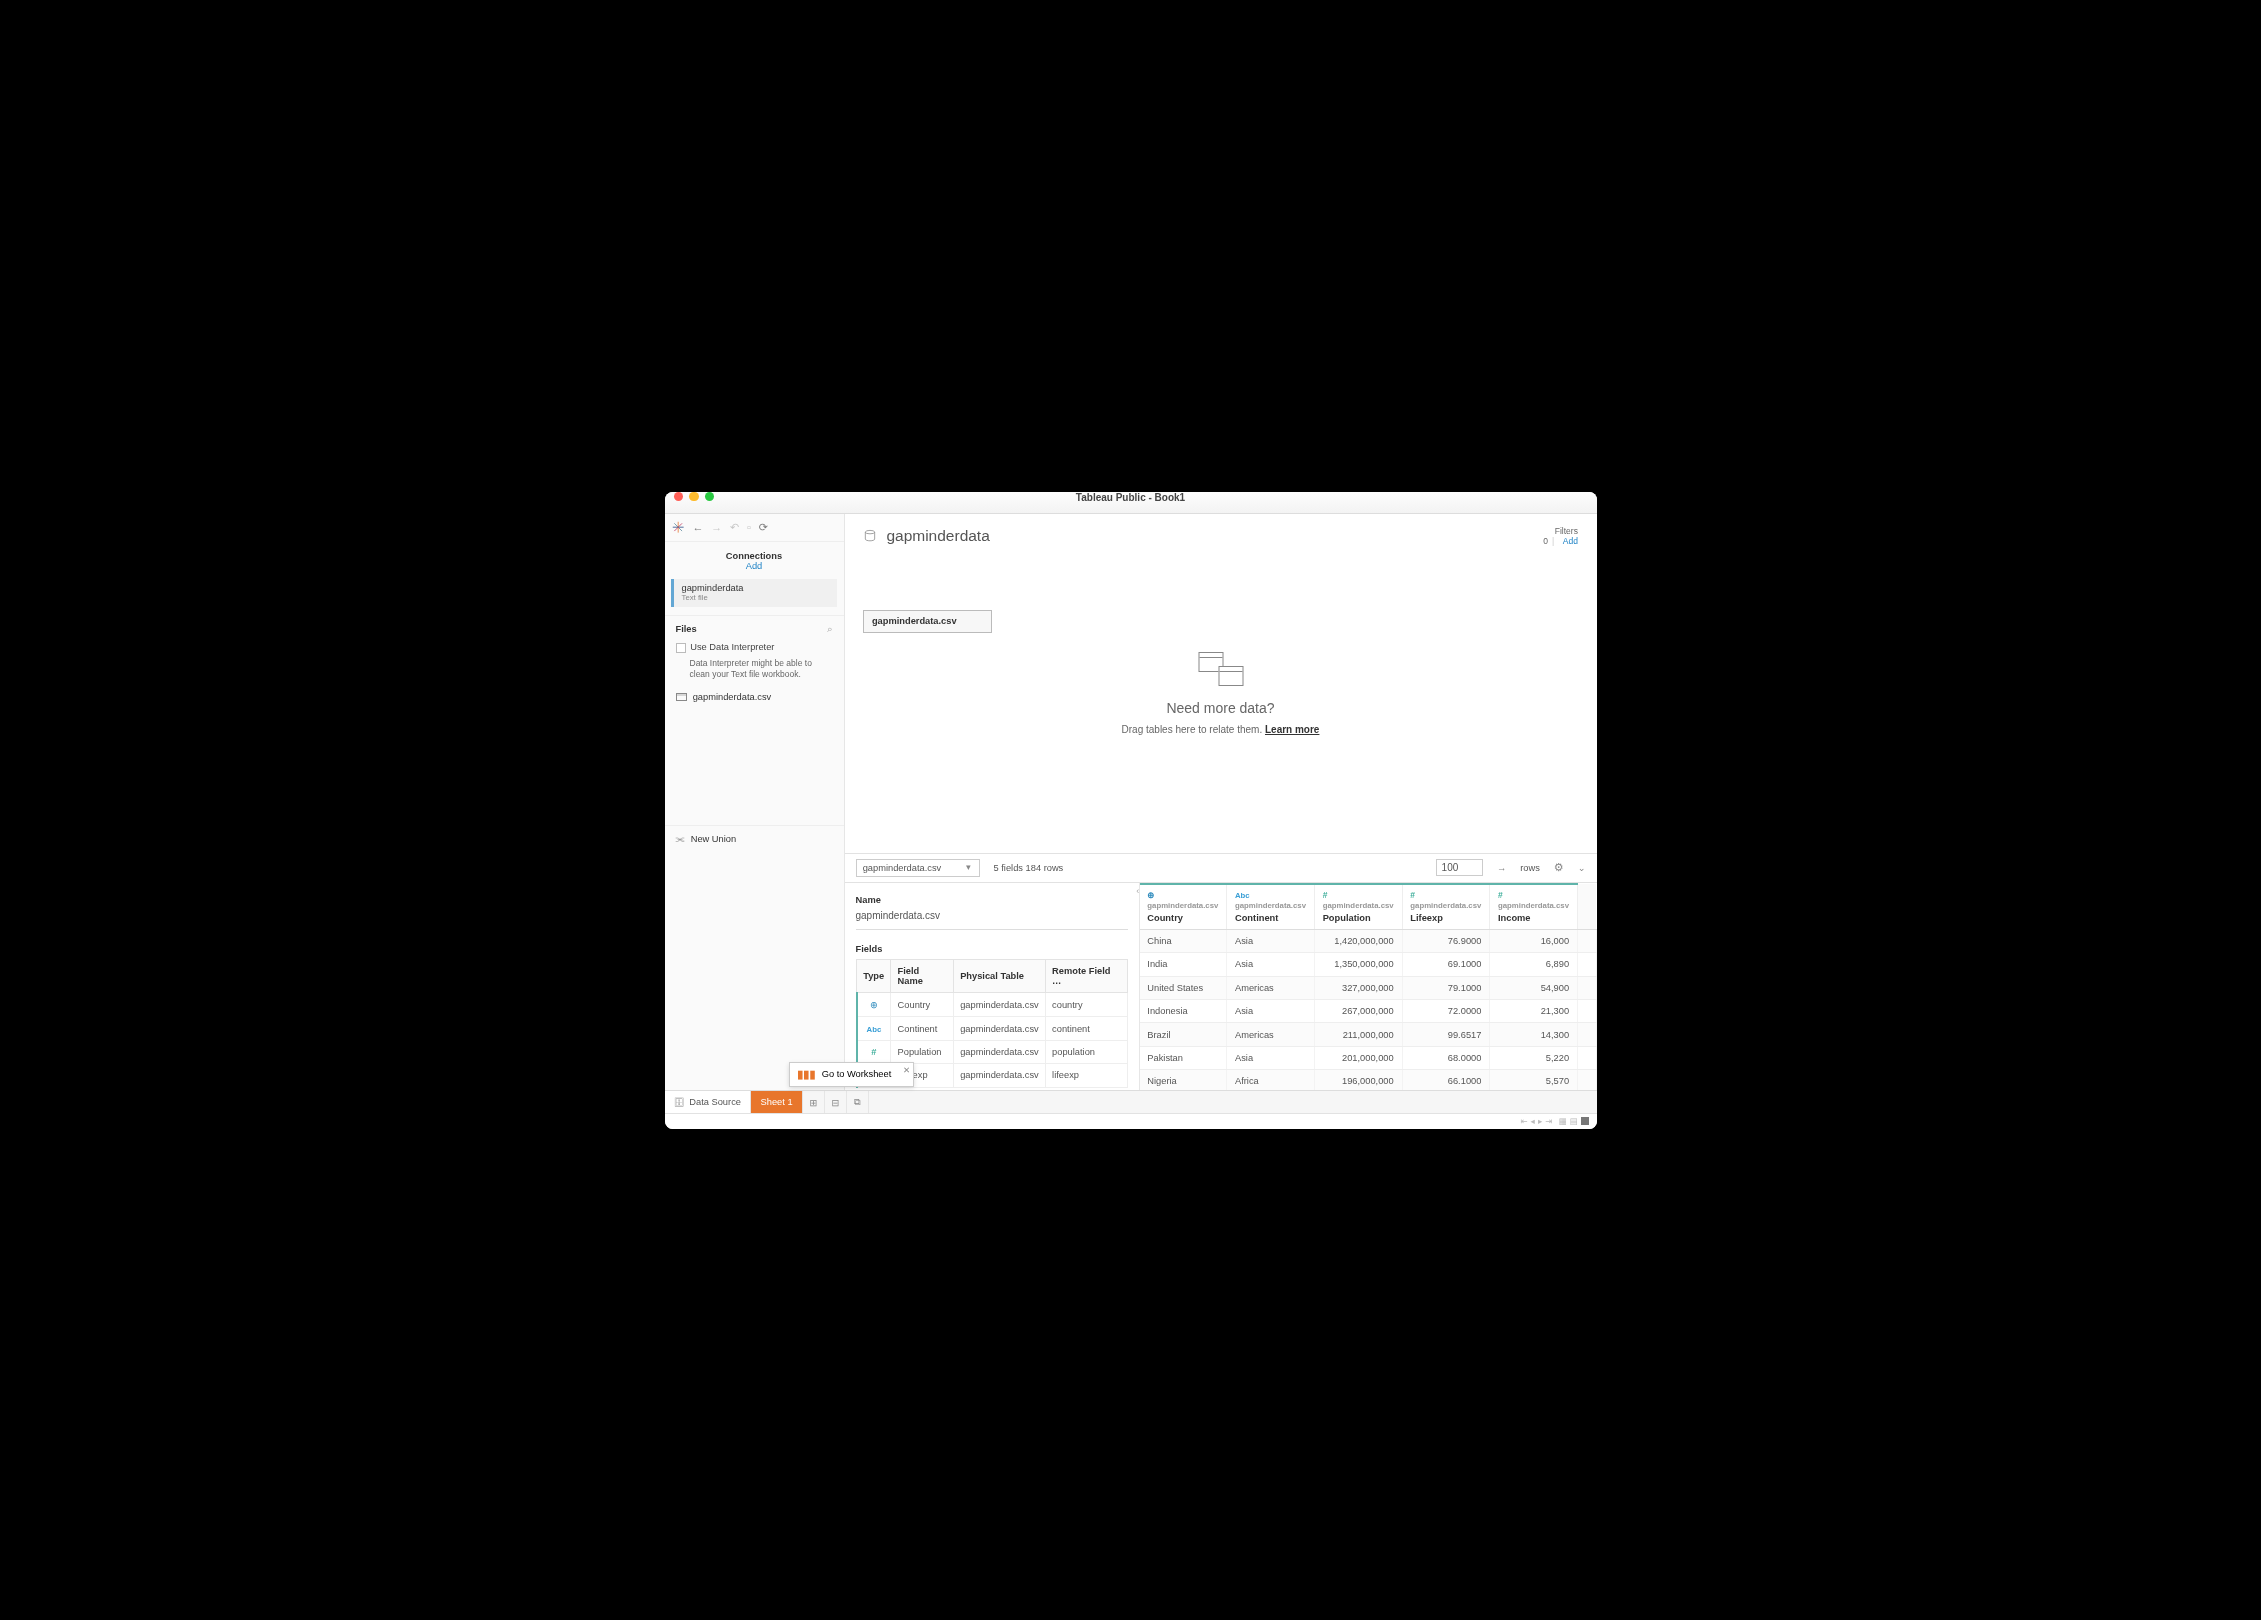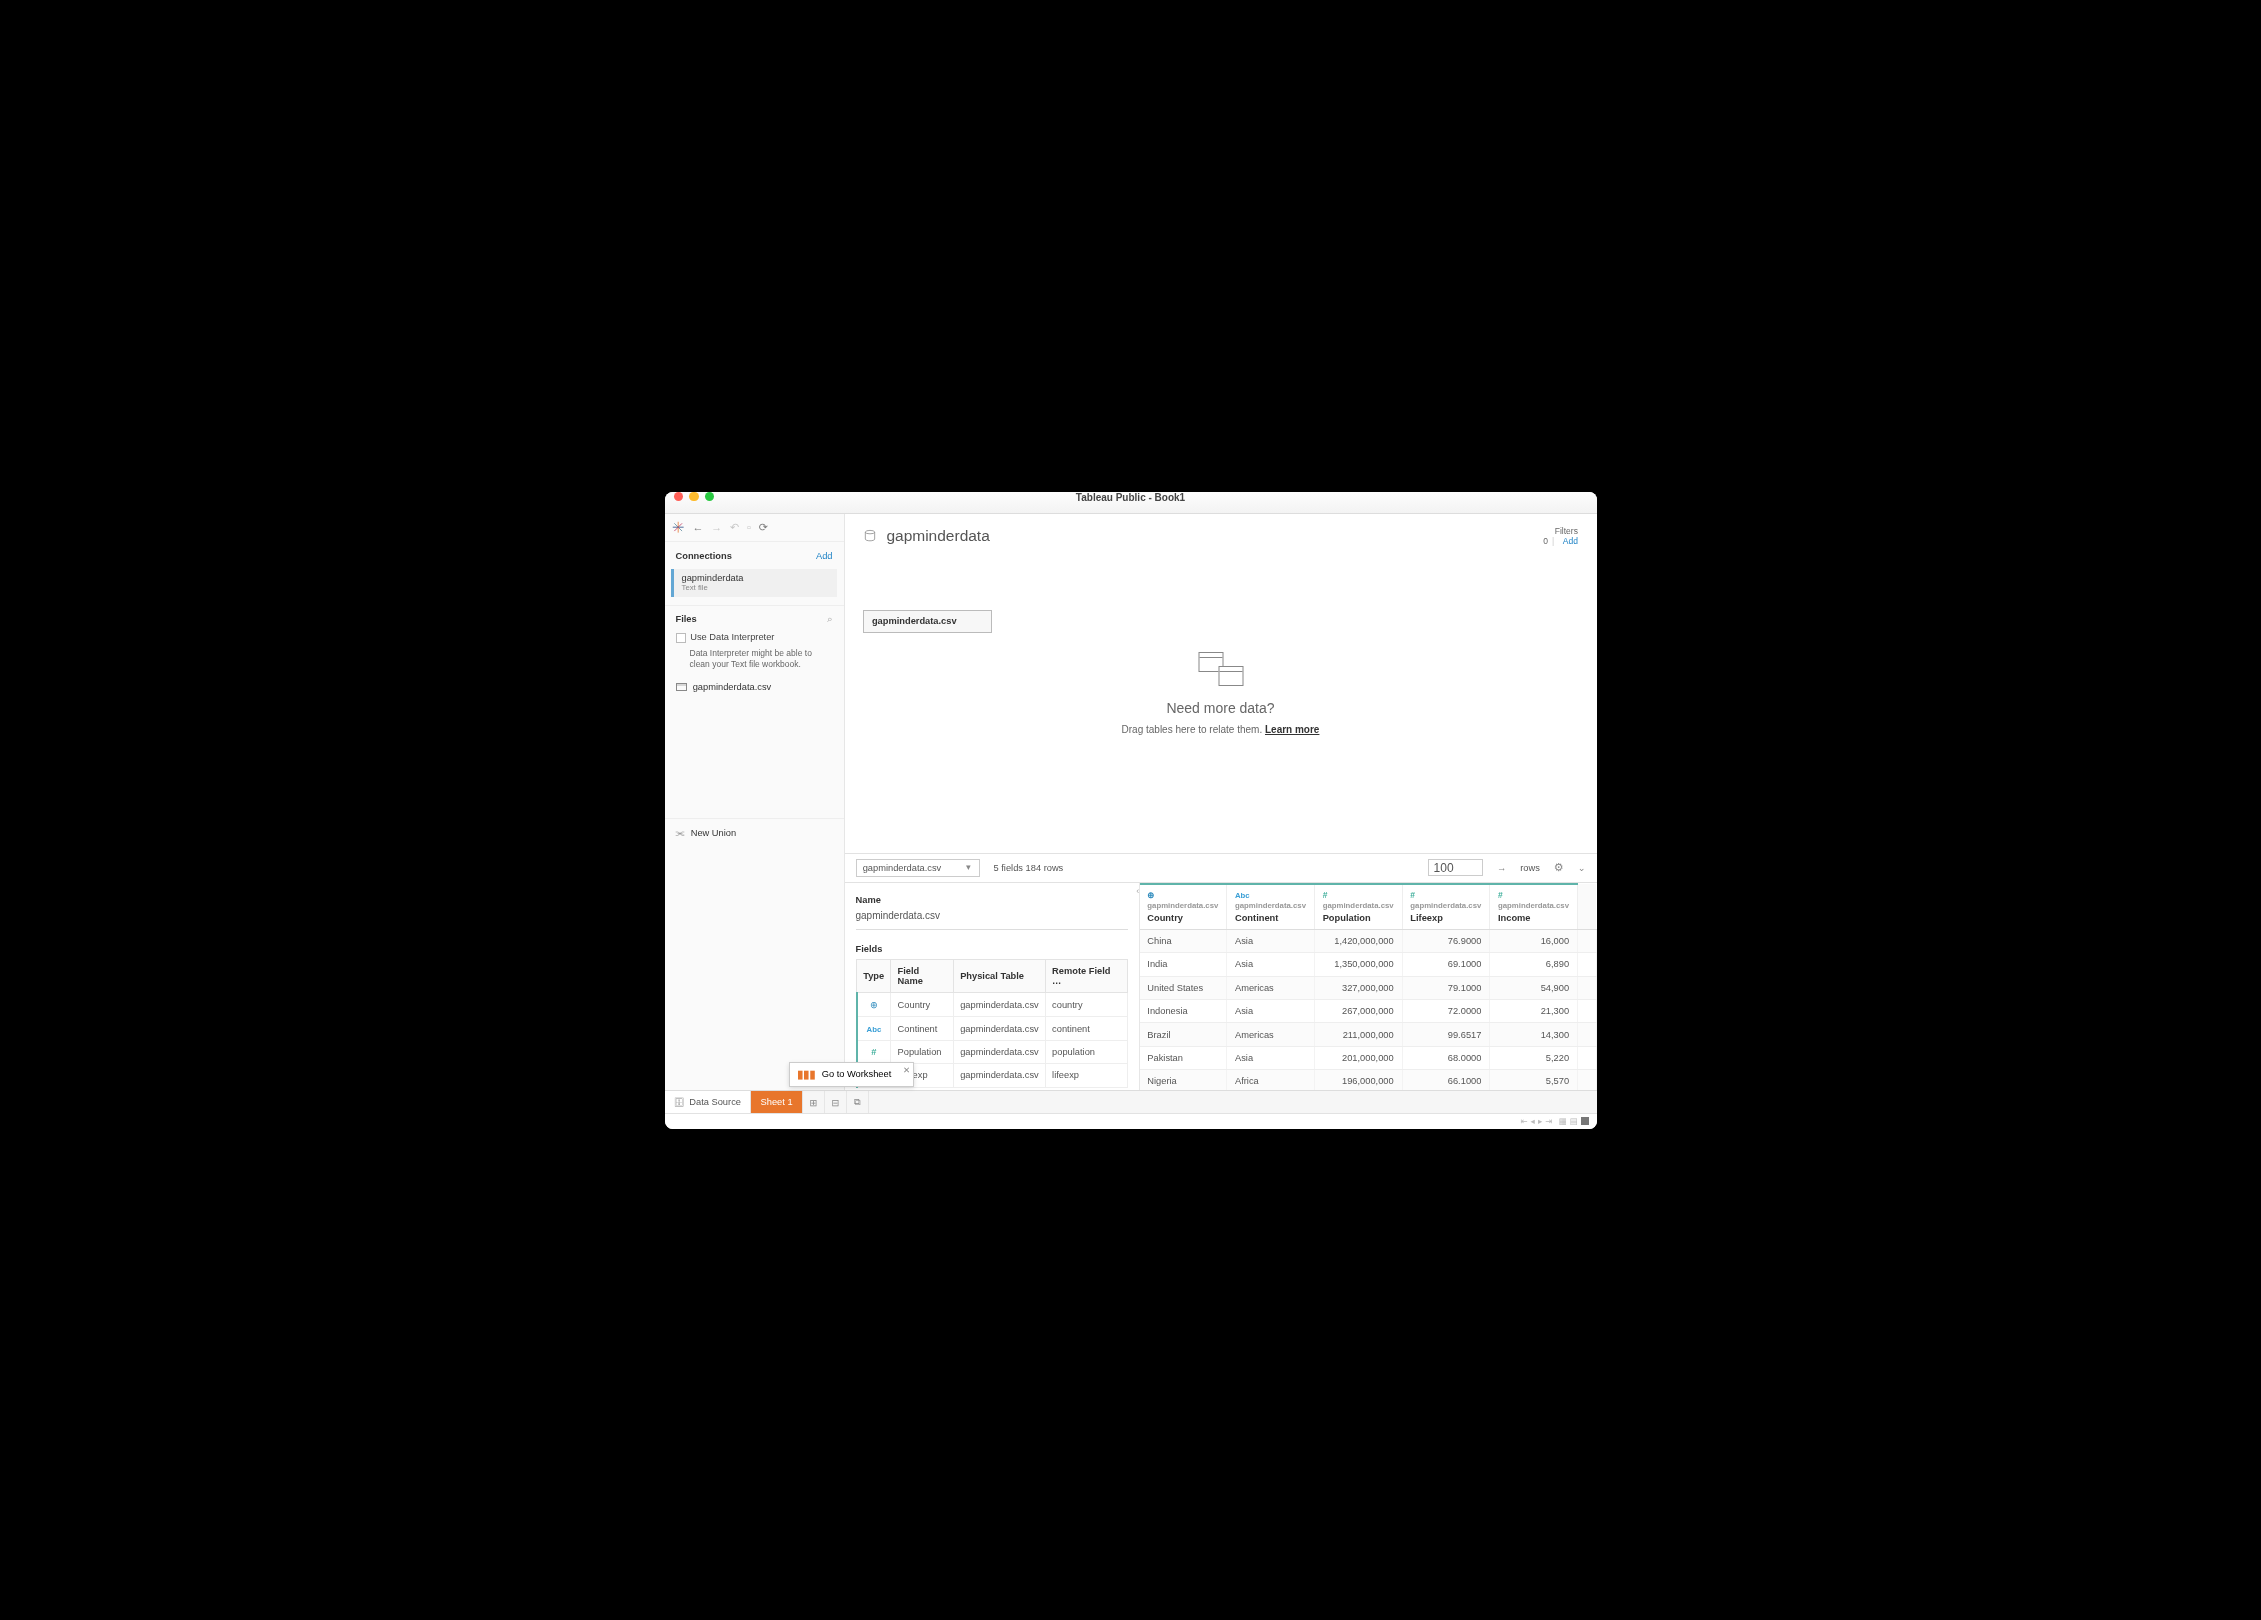--- a/index.html
+++ b/index.html
@@ -9,21 +9,21 @@
 .traffic { display: flex; gap: 6.2px; padding-left: 9.3px; }
 .dot { width: 9.3px; height: 9.3px; border-radius: 50%; }
 .dot.red { background: #ff5f57; } .dot.yellow { background: #febc2e; } .dot.green { background: #28c840; }
 .title { position: absolute; left: 50%; transform: translateX(-50%); font-size: 10px; color: #444; font-weight: 600; }
 .body { flex: 1; display: flex; min-height: 0; }
 .sidebar { width: 180px; background: #fafafa; border-right: 0.8px solid #e6e6e6; display: flex; flex-direction: column; }
 .toolbar { height: 28px; display: flex; align-items: center; gap: 7.8px; padding: 0 7.8px; border-bottom: 0.8px solid #eee; }
 .tb-logo { width:12.4px; height:12.4px; }
 .tb-btn { color:#777; font-size:11px; }
 .tb-btn.disabled { opacity: .4; }
-.sec-head { display:flex; justify-content:space-between; align-items:center; padding: 9.3px 11px 4.7px; font-size:9.3px; }
+.sec-head { display:flex; justify-content:space-between; align-items:center; padding: 9.3px 11px 4.7px; font-size:9.3px;flex-direction:column; }
 .sec-head .lbl { font-weight:700; color:#333; }
 .sec-head .link { color:#1f83c6; cursor:pointer; }
 .conn-item { background:#f0f0f0; border-left:3.1px solid #63a7d4; padding:4.7px 7.8px 4.7px 7.8px; margin:3.1px 6.2px 7.8px 6.2px; }
 .conn-item .name { font-size:9.3px; color:#333; }
 .conn-item .sub { font-size:7.8px; color:#888; }
 .files-head { display:flex; justify-content:space-between; align-items:flex-start; padding: 7.8px 11px 3.1px; font-size:9.3px; font-weight:700; color:#333; border-top:0.8px solid #eee;}
 .files-head .srch { font-size:9.3px; color:#999; font-weight:400;}
 .chk-row { display:flex; align-items:flex-start; gap:4.7px; padding:4.7px 11px; font-size:9.3px; color:#444;}
 .chk { width:10px; height:10px; border:0.8px solid #bbb; background:#fff; margin-top:0.8px; flex-shrink:0;}
 .hint { font-size:8.5px; color:#666; padding:0 11px 6.2px 25px; line-height:1.35;}
@@ -49,21 +49,21 @@
 .ph-icon .t1{top:0;left:4.7px;} .ph-icon .t2{top:14px;left:25px;}
 .ph-icon .t1::before,.ph-icon .t2::before{content:"";position:absolute;top:0;left:0;right:0;height:4.7px;border-bottom:0.8px solid #888;}
 .ph-title{font-size:14px; color:#666; margin-bottom:8px;}
 .ph-sub{font-size:10px; color:#666;}
 .ph-sub .lm{font-weight:700; text-decoration:underline; color:#333;}
 
 .preview-bar{ height:29.5px; border-bottom:0.8px solid #e2e2e2; display:flex; align-items:center; padding:0 11px; gap:14px; font-size:9.3px; color:#555;}
 .sel{ width:124px; height:18.6px; border:0.8px solid #ccc; background:#fff; display:flex; align-items:center; justify-content:space-between; padding:0 6.2px; font-size:9.3px;}
 .sel .car{color:#888;font-size:7.8px;}
 .preview-bar .spacer{flex:1;}
-.rows-box{width:55px;height:17px;border:0.8px solid #ccc;display:flex;align-items:center;padding:0 4.7px;font-size:12px;}
+.rows-box{width:47px;height:17px;border:0.8px solid #ccc;display:flex;align-items:center;padding:0 4.7px;font-size:10px;}
 .arrow-r{color:#888;font-size:9.3px;}
 .gear{color:#888;font-size:11px;}
 .chev{color:#888;font-size:9.3px;}
 
 .lower{flex:1; display:flex; min-height:0;}
 .meta{ width:295px; border-right:0.8px solid #e6e6e6; padding:12.4px 11px 0; overflow:hidden; position:relative;}
 .collapse-tab{position:absolute; top:3.1px; right:-0.8px; color:#aaa; font-size:9.3px;}
 .meta .lbl{font-size:9.3px; font-weight:700; color:#333; margin-bottom:4.7px;}
 .meta .val{font-size:10px; color:#555; border-bottom:0.8px solid #ddd; padding-bottom:7.8px; margin-bottom:14px;}
 .fields-tbl{width:100%; border-collapse:collapse; font-size:9.3px;}

